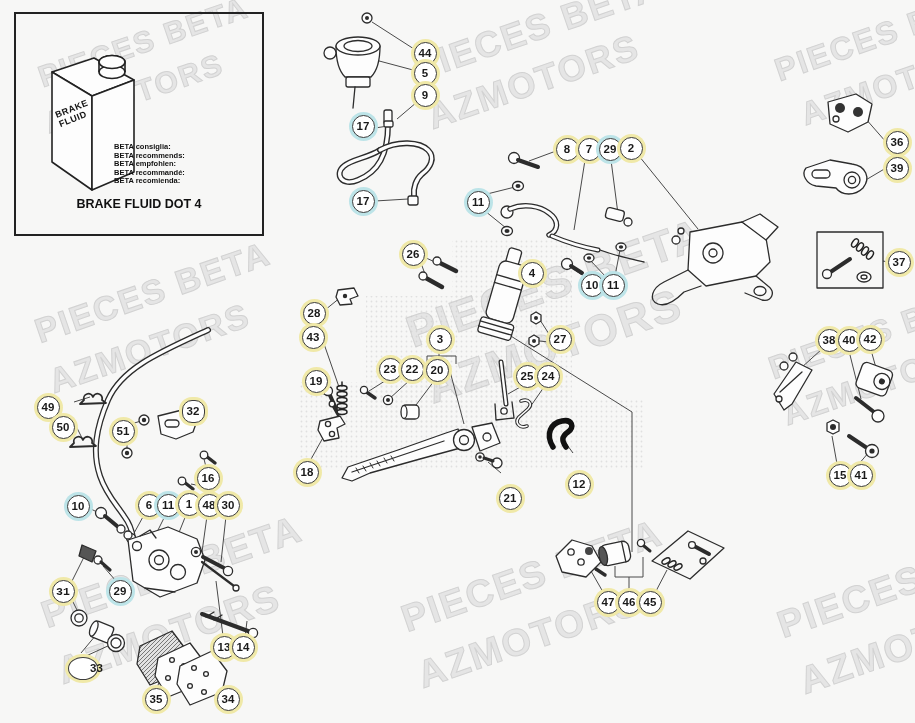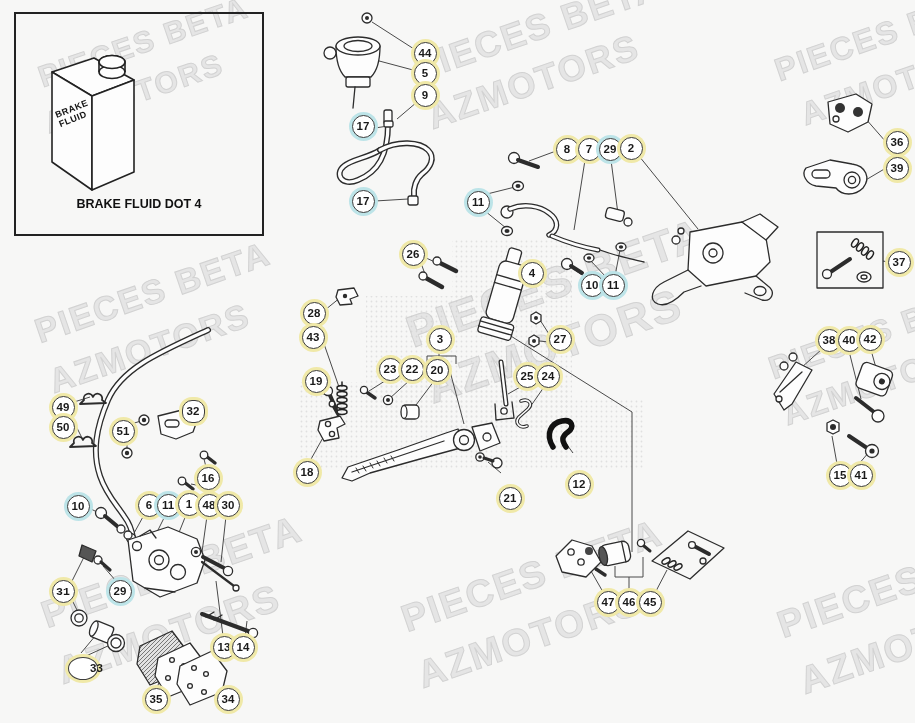--- a/index.html
+++ b/index.html
@@ -62,20 +62,27 @@
       <g fill="none" stroke="#222" stroke-width="1.6" stroke-linejoin="round">
         <polygon points="22,40 64,26 104,48 62,64" fill="#fdfdfd"></polygon>
         <polygon points="22,40 22,130 62,158 62,64" fill="#fdfdfd"></polygon>
         <polygon points="62,64 104,48 104,140 62,158" fill="#fdfdfd"></polygon>
         <ellipse cx="82" cy="40" rx="13" ry="6.5" fill="#fdfdfd"></ellipse>
         <path d="M69,40 L69,30 A13,6.5 0 0 1 95,30 L95,40"></path>
         <ellipse cx="82" cy="30" rx="13" ry="6.5" fill="#fdfdfd"></ellipse>
       </g>
     </svg>
     <div class="can-label">BRAKE FLUID</div>
+    <div class="recos">
+      <div>BETA consiglia:</div>
+      <div>BETA recommends:</div>
+      <div>BETA empfohlen:</div>
+      <div>BETA recommandé:</div>
+      <div>BETA recomienda:</div>
+    </div>
     <div class="dot4">BRAKE FLUID DOT 4</div>
   </div>
 
   <svg id="art" width="915" height="723" viewBox="0 0 915 723">
     <defs>
       <pattern id="dots" width="5" height="5" patternUnits="userSpaceOnUse">
         <circle cx="1.5" cy="1.5" r="0.9" fill="#c6c6c6"></circle>
       </pattern>
       <pattern id="hatch" width="4" height="4" patternUnits="userSpaceOnUse">
         <rect width="4" height="4" fill="#e2e2e2"></rect>
@@ -538,21 +545,21 @@
       <div class="callout yellow" style="left: 560px; top: 339px;">27</div>
       <div class="callout yellow" style="left: 390px; top: 369px;">23</div>
       <div class="callout yellow" style="left: 412px; top: 369px;">22</div>
       <div class="callout yellow" style="left: 437px; top: 370px;">20</div>
       <div class="callout yellow" style="left: 527px; top: 376px;">25</div>
       <div class="callout yellow" style="left: 548px; top: 376px;">24</div>
       <div class="callout yellow" style="left: 316px; top: 381px;">19</div>
       <div class="callout yellow" style="left: 829px; top: 340px;">38</div>
       <div class="callout yellow" style="left: 849px; top: 340px;">40</div>
       <div class="callout yellow" style="left: 870px; top: 339px;">42</div>
-      <div class="callout yellow" style="left: 63px; top: 407px;">49</div>
+      <div class="callout yellow" style="left: 48px; top: 407px;">49</div>
       <div class="callout yellow" style="left: 193px; top: 411px; border-radius: 10px;">32</div>
       <div class="callout yellow" style="left: 63px; top: 427px;">50</div>
       <div class="callout yellow" style="left: 123px; top: 431px;">51</div>
       <div class="callout yellow" style="left: 208px; top: 478px;">16</div>
       <div class="callout yellow" style="left: 307px; top: 472px;">18</div>
       <div class="callout yellow" style="left: 579px; top: 484px;">12</div>
       <div class="callout yellow" style="left: 840px; top: 475px;">15</div>
       <div class="callout yellow" style="left: 861px; top: 475px;">41</div>
       <div class="callout yellow" style="left: 510px; top: 498px;">21</div>
       <div class="callout cyan" style="left: 78px; top: 506px;">10</div>

